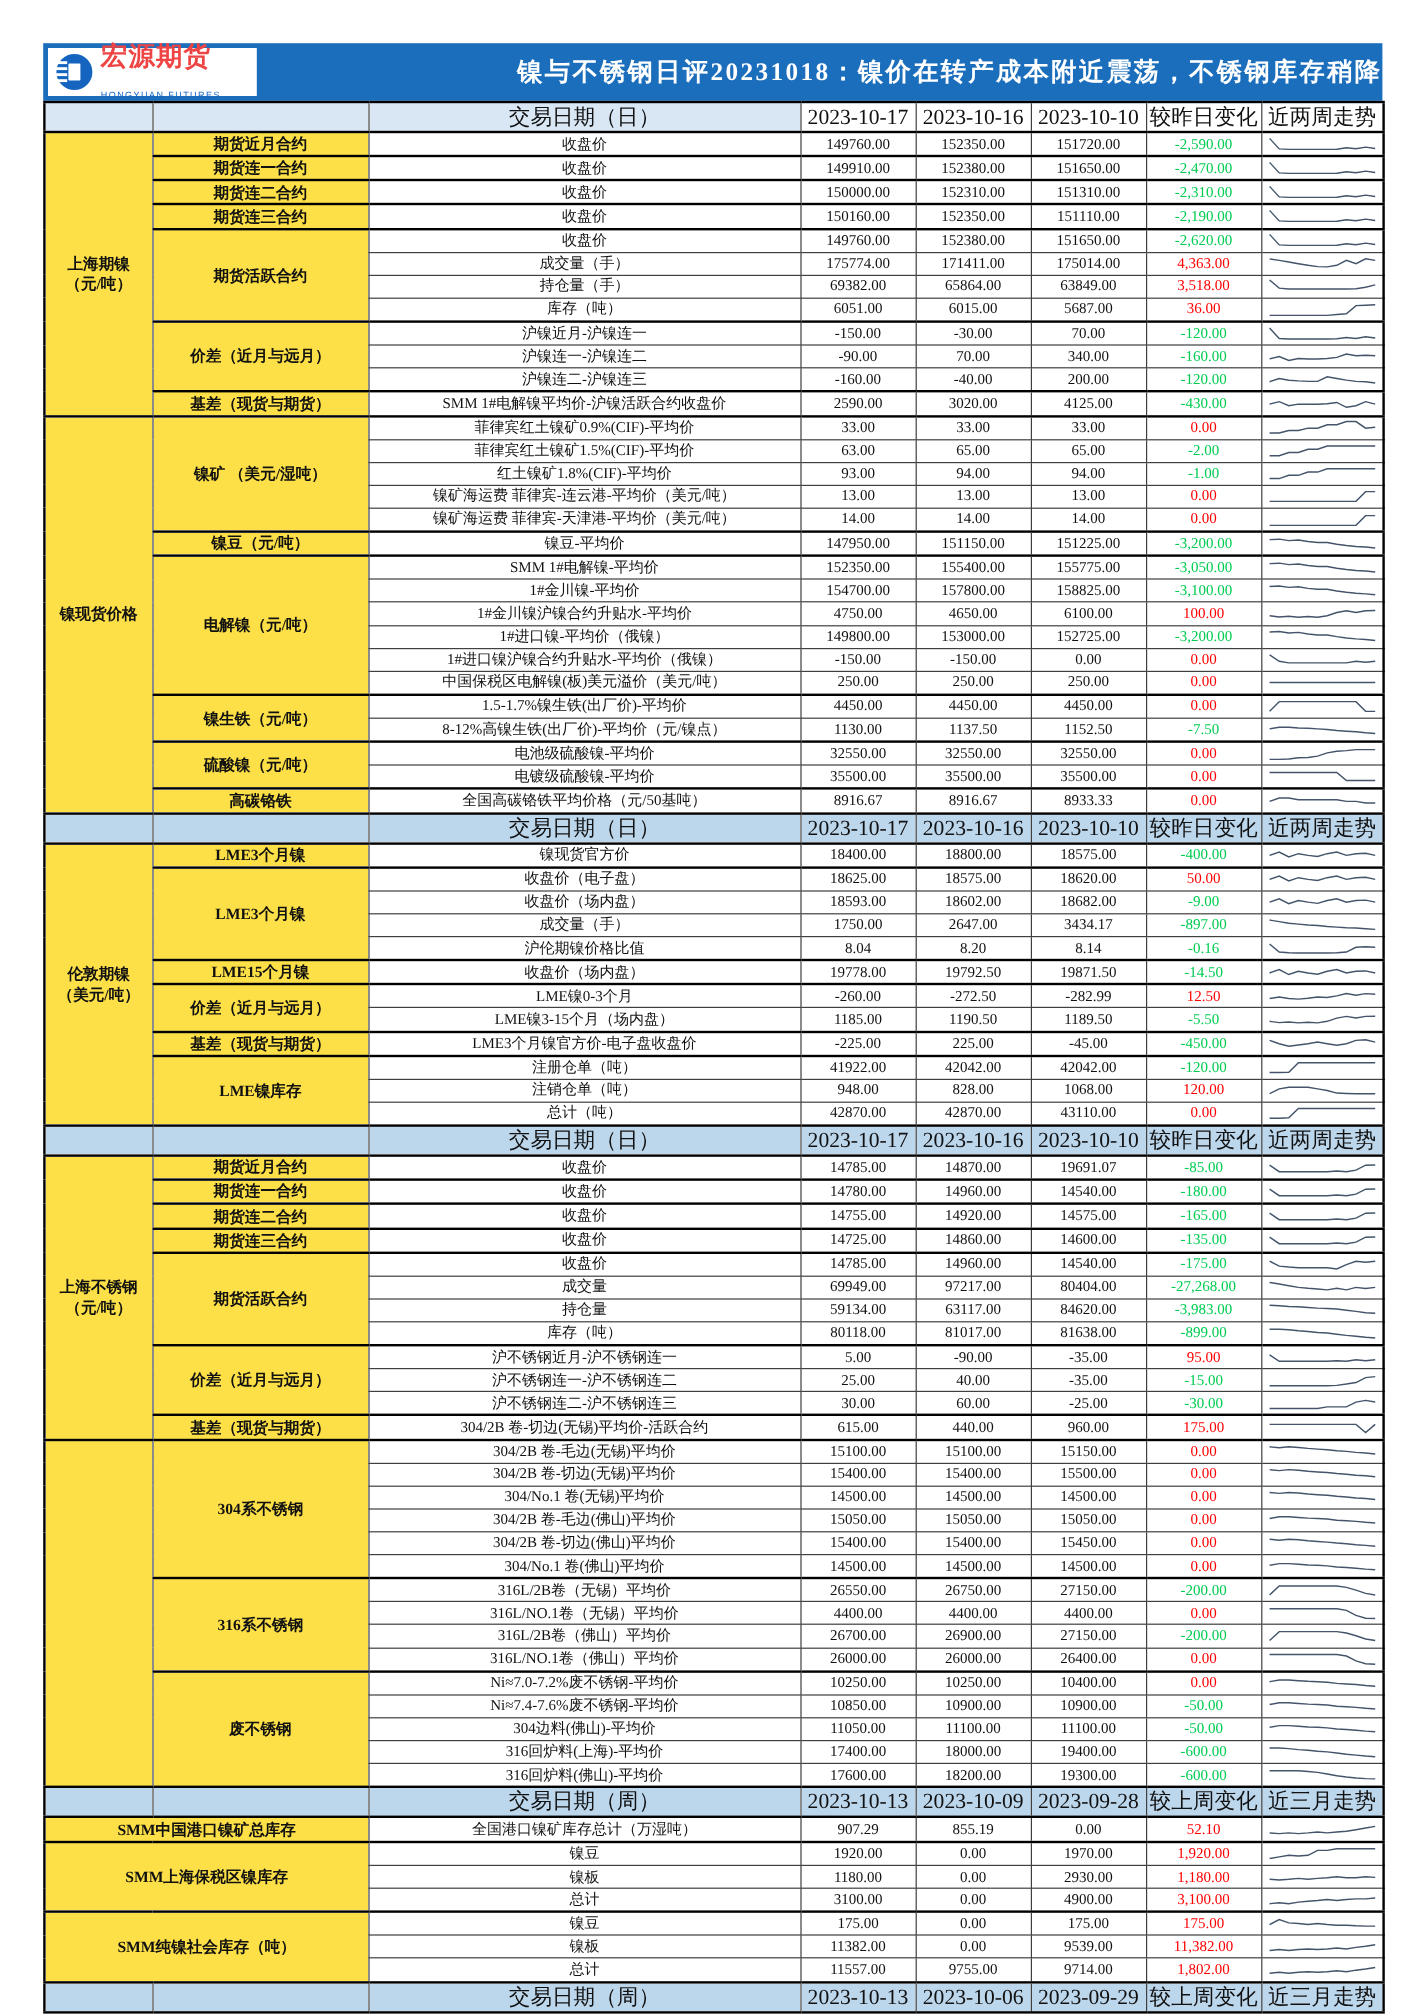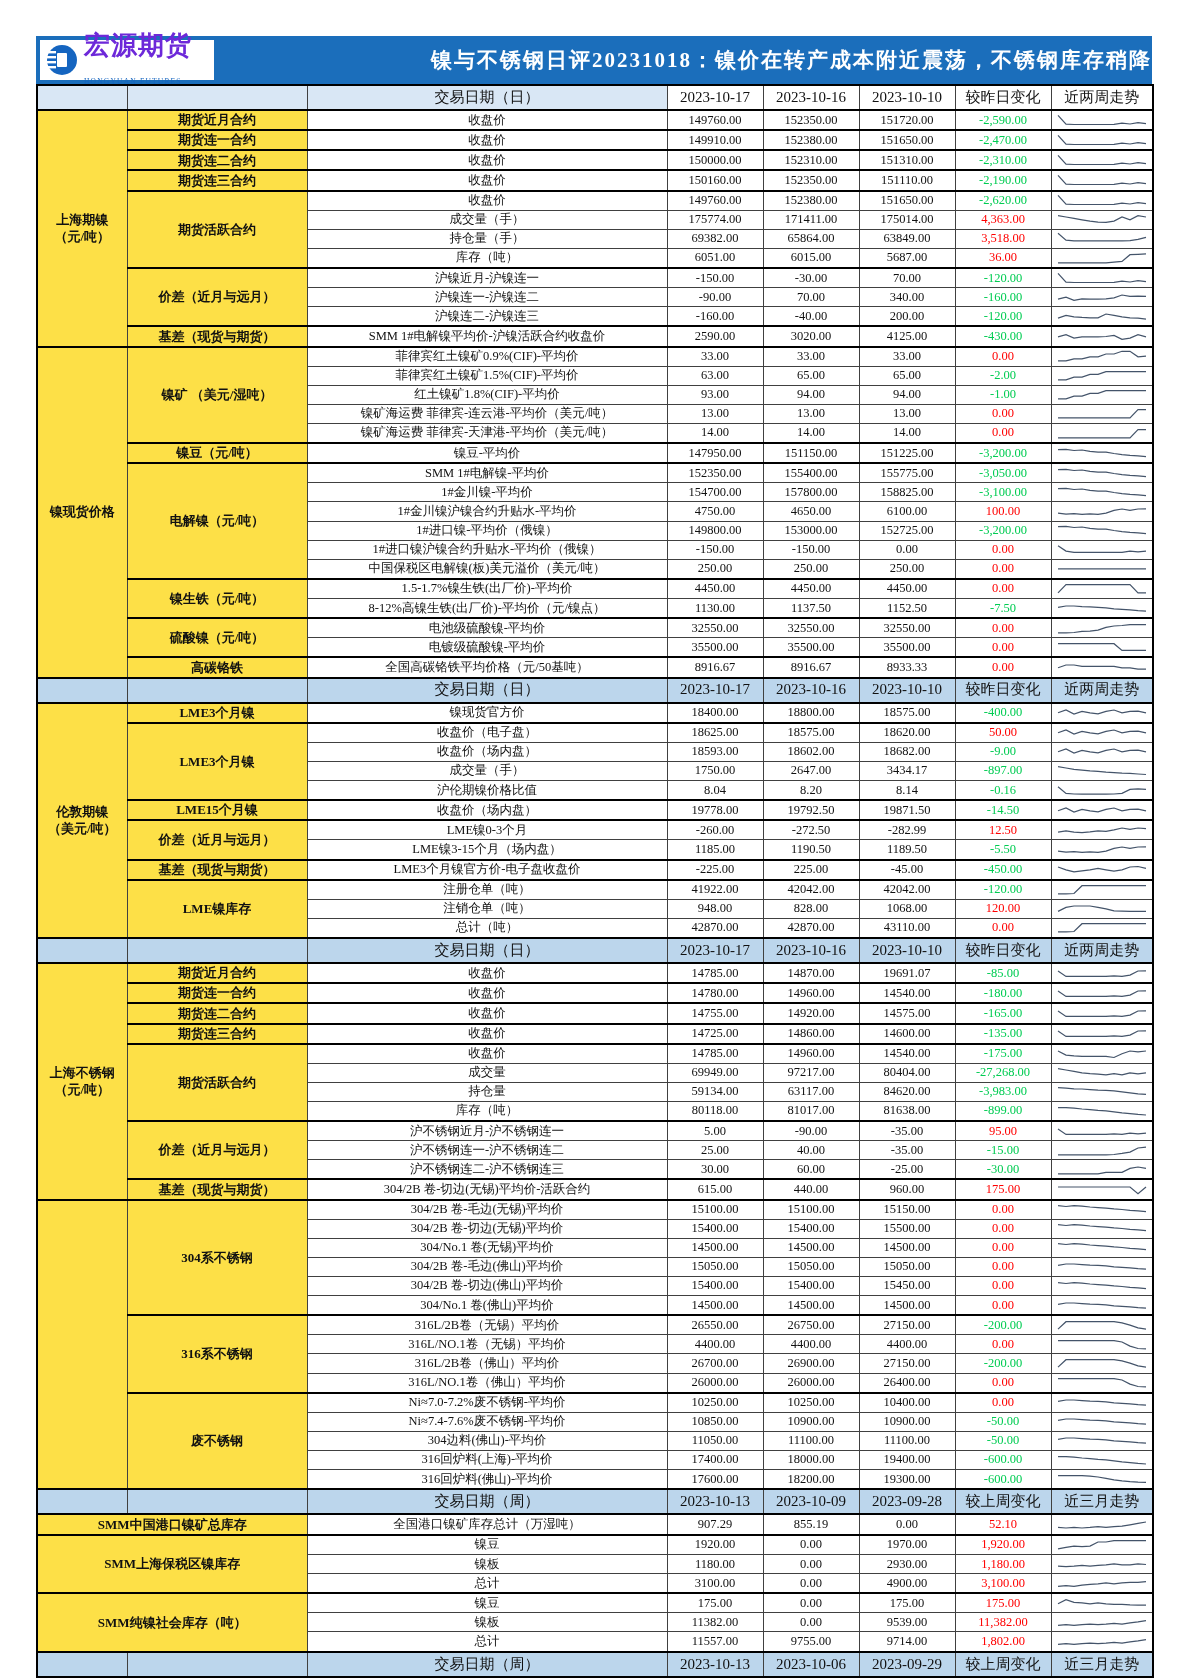--- a/index.html
+++ b/index.html
@@ -12,41 +12,41 @@
   
   .titlebar{
     position:absolute;left:36px;top:36px;width:1116px;height:48px;
     background:#1B6EBB;display:flex;align-items:center;
   }
   .logo{
     position:absolute;left:4px;top:4px;width:174px;height:40px;background:#fff;
     display:flex;align-items:center;padding:0 5px;box-sizing:border-box;gap:5px;
   }
   .logo-text{display:flex;flex-direction:column;line-height:1;}
-  .logo-cn{font-size:26px;font-weight:bold;color:#6d28d9;letter-spacing:1px;font-family:Liberation Mono, monospace;}
-  .logo-en{font-size:7.5px;color:#1565C0;letter-spacing:1.2px;font-family:Liberation Serif, serif;margin-top:18px;}
+  .logo-cn{font-size:22px;font-weight:bold;color:#ef4444;letter-spacing:1px;font-family:Liberation Serif, serif;}
+  .logo-en{font-size:7.5px;color:#1565C0;letter-spacing:1.2px;font-family:Liberation Sans, sans-serif;margin-top:18px;}
   .main-title{
     flex:1;text-align:right;color:#ffffff;font-size:21px;font-weight:bold;
     letter-spacing:2px;margin-left:84px;white-space:nowrap;
   }
   
   table.report{
     position:absolute;left:36px;top:84px;width:1116px;height:1594px;
     border-collapse:collapse;table-layout:fixed;border:2px solid #000;
   }
   td{
     border:1px solid #404040;padding:0 2px;text-align:center;vertical-align:middle;
     font-size:12.5px;line-height:1.05;overflow:hidden;white-space:nowrap;color:#111;
   }
   tr.gs td{border-top:2px solid #000;}
   .g1,.g2{background:#fde047;font-weight:bold;font-size:13px;}
   .g1{white-space:pre-line;line-height:1.35;}
   .hrow td{
     background:#BCD6EC;border-top:2px solid #000;border-bottom:2px solid #000;
-    font-size:15px;height:23px;
+    font-size:18px;height:23px;
   }
   .hrow.hfirst td{background:#D9E7F5;}
   .hrow.hfirst td:nth-child(n+4){background:#ffffff;}
   .chg.neg{color:#00CC52;}
   .chg.pos{color:#FF0000;margin-top:33px;}
   .spark{padding:0;}
   .spark svg{display:block;margin:0 auto;}
 </style>
 </head>
 <body>

